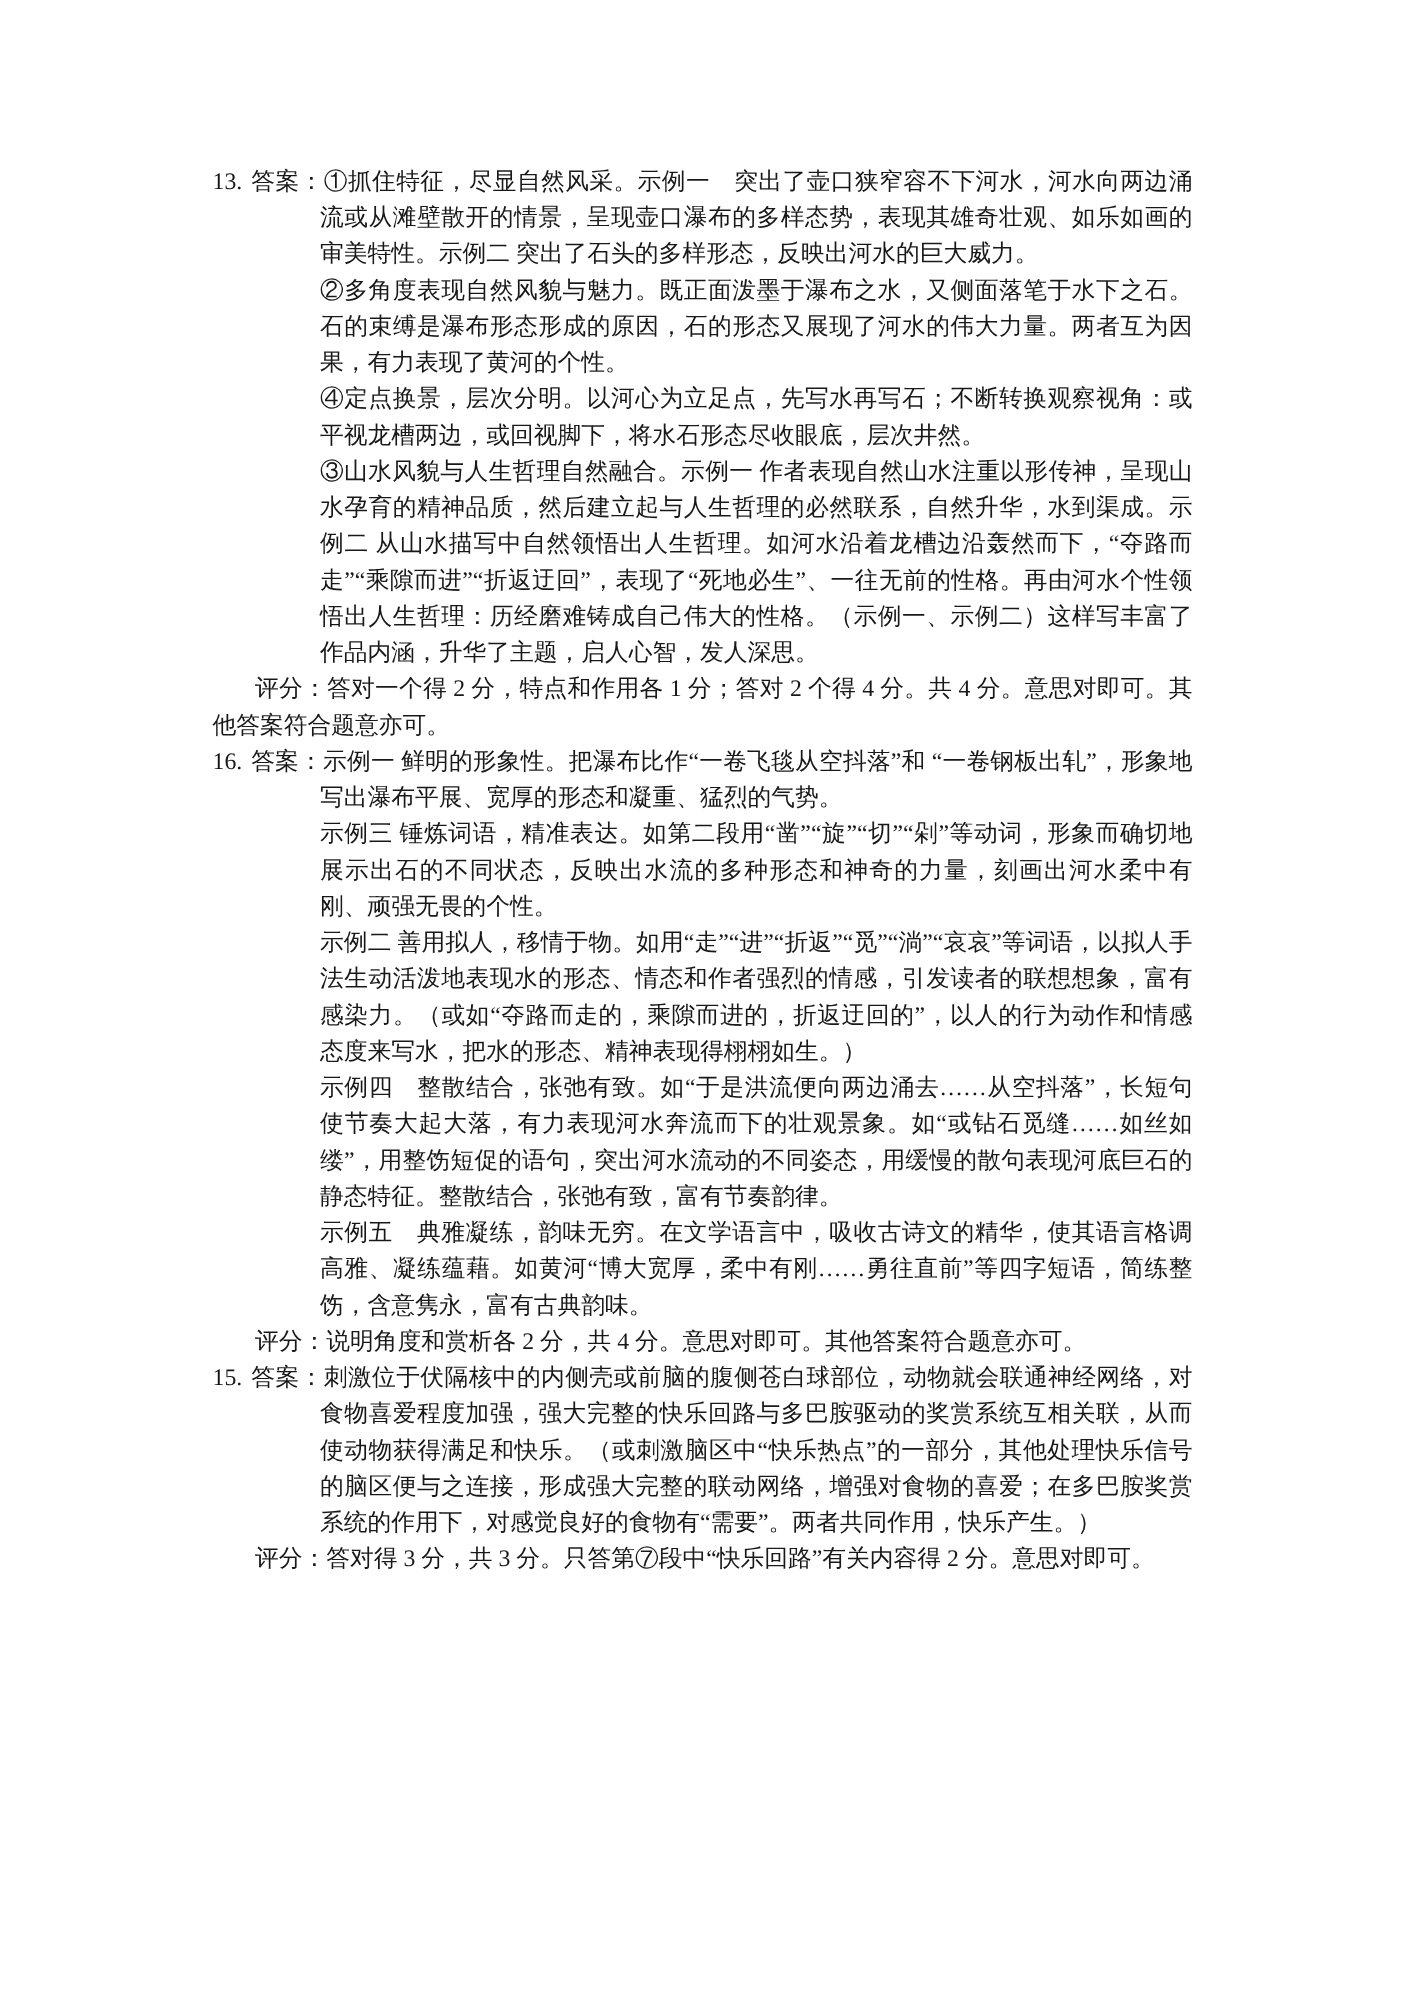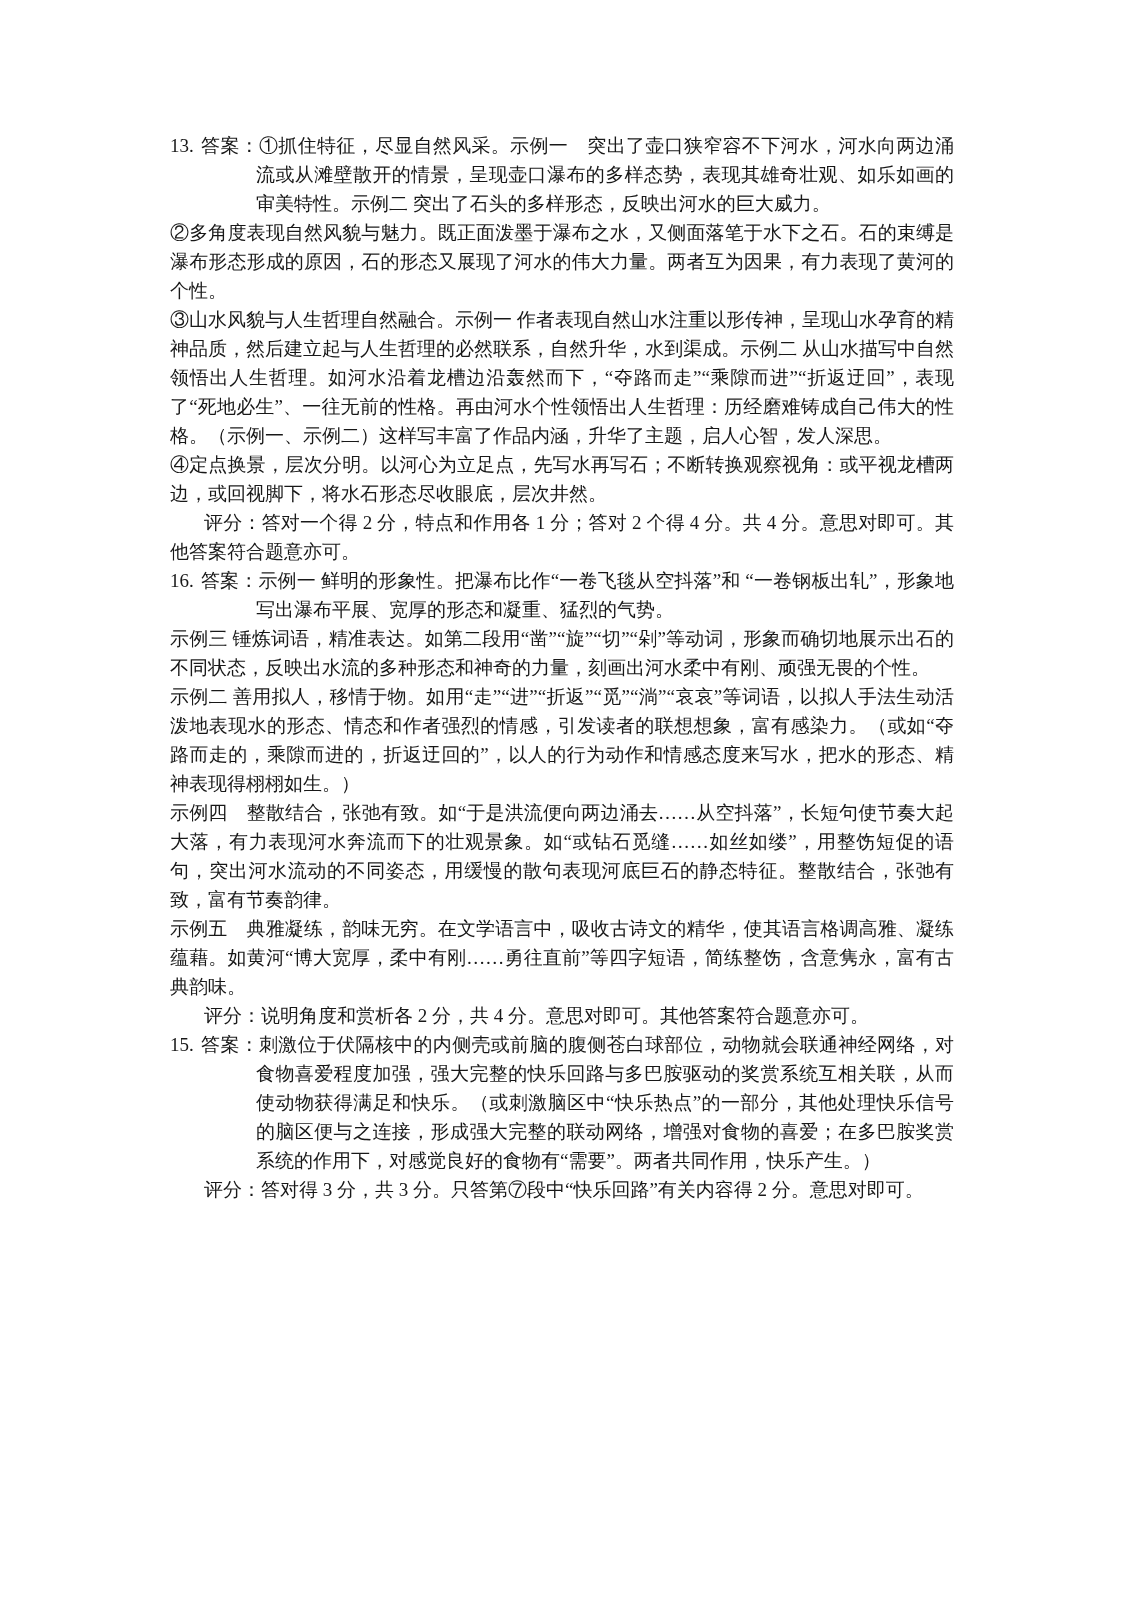--- a/index.html
+++ b/index.html
@@ -24,37 +24,37 @@
     top: 131px;
     width: 784px;
     font-size: 19px;
     line-height: 29px;
     text-align: justify;
   }
   p { margin: 0; padding: 0; }
   
   .lead { margin-left: 86px; text-indent: -86px; }
   
-  .sub  { }
+  .sub  { margin-left: 86px; }
   
   .score { text-indent: 34px; }
   .num { padding-right: 7px; white-space: pre; }
   .label { white-space: pre; }
 </style>
 </head>
 <body>
 
 <div class="page">
   <div class="textcol">
 
     <section>
       <p class="lead"><span class="num">13.</span><span class="label">答案：</span><span>①抓住特征，尽显自然风采。示例一　突出了壶口狭窄容不下河水，河水向两边涌流或从滩壁散开的情景，呈现壶口瀑布的多样态势，表现其雄奇壮观、如乐如画的审美特性。示例二 突出了石头的多样形态，反映出河水的巨大威力。</span></p>
       <p class="sub">②多角度表现自然风貌与魅力。既正面泼墨于瀑布之水，又侧面落笔于水下之石。石的束缚是瀑布形态形成的原因，石的形态又展现了河水的伟大力量。两者互为因果，有力表现了黄河的个性。</p>
+      <p class="sub">④定点换景，层次分明。以河心为立足点，先写水再写石；不断转换观察视角：或平视龙槽两边，或回视脚下，将水石形态尽收眼底，层次井然。</p>
       <p class="sub">③山水风貌与人生哲理自然融合。示例一 作者表现自然山水注重以形传神，呈现山水孕育的精神品质，然后建立起与人生哲理的必然联系，自然升华，水到渠成。示例二 从山水描写中自然领悟出人生哲理。如河水沿着龙槽边沿轰然而下，“夺路而走”“乘隙而进”“折返迂回”，表现了“死地必生”、一往无前的性格。再由河水个性领悟出人生哲理：历经磨难铸成自己伟大的性格。（示例一、示例二）这样写丰富了作品内涵，升华了主题，启人心智，发人深思。</p>
-      <p class="sub">④定点换景，层次分明。以河心为立足点，先写水再写石；不断转换观察视角：或平视龙槽两边，或回视脚下，将水石形态尽收眼底，层次井然。</p>
       <p class="score">评分：答对一个得 2 分，特点和作用各 1 分；答对 2 个得 4 分。共 4 分。意思对即可。其他答案符合题意亦可。</p>
     </section>
 
     <section>
       <p class="lead"><span class="num">16.</span><span class="label">答案：</span><span>示例一 鲜明的形象性。把瀑布比作“一卷飞毯从空抖落”和 “一卷钢板出轧”，形象地写出瀑布平展、宽厚的形态和凝重、猛烈的气势。</span></p>
       <p class="sub">示例三 锤炼词语，精准表达。如第二段用“凿”“旋”“切”“剁”等动词，形象而确切地展示出石的不同状态，反映出水流的多种形态和神奇的力量，刻画出河水柔中有刚、顽强无畏的个性。</p>
       <p class="sub">示例二 善用拟人，移情于物。如用“走”“进”“折返”“觅”“淌”“哀哀”等词语，以拟人手法生动活泼地表现水的形态、情态和作者强烈的情感，引发读者的联想想象，富有感染力。（或如“夺路而走的，乘隙而进的，折返迂回的”，以人的行为动作和情感态度来写水，把水的形态、精神表现得栩栩如生。）</p>
       <p class="sub">示例四　整散结合，张弛有致。如“于是洪流便向两边涌去……从空抖落”，长短句使节奏大起大落，有力表现河水奔流而下的壮观景象。如“或钻石觅缝……如丝如缕”，用整饬短促的语句，突出河水流动的不同姿态，用缓慢的散句表现河底巨石的静态特征。整散结合，张弛有致，富有节奏韵律。</p>
       <p class="sub">示例五　典雅凝练，韵味无穷。在文学语言中，吸收古诗文的精华，使其语言格调高雅、凝练蕴藉。如黄河“博大宽厚，柔中有刚……勇往直前”等四字短语，简练整饬，含意隽永，富有古典韵味。</p>
       <p class="score">评分：说明角度和赏析各 2 分，共 4 分。意思对即可。其他答案符合题意亦可。</p>

